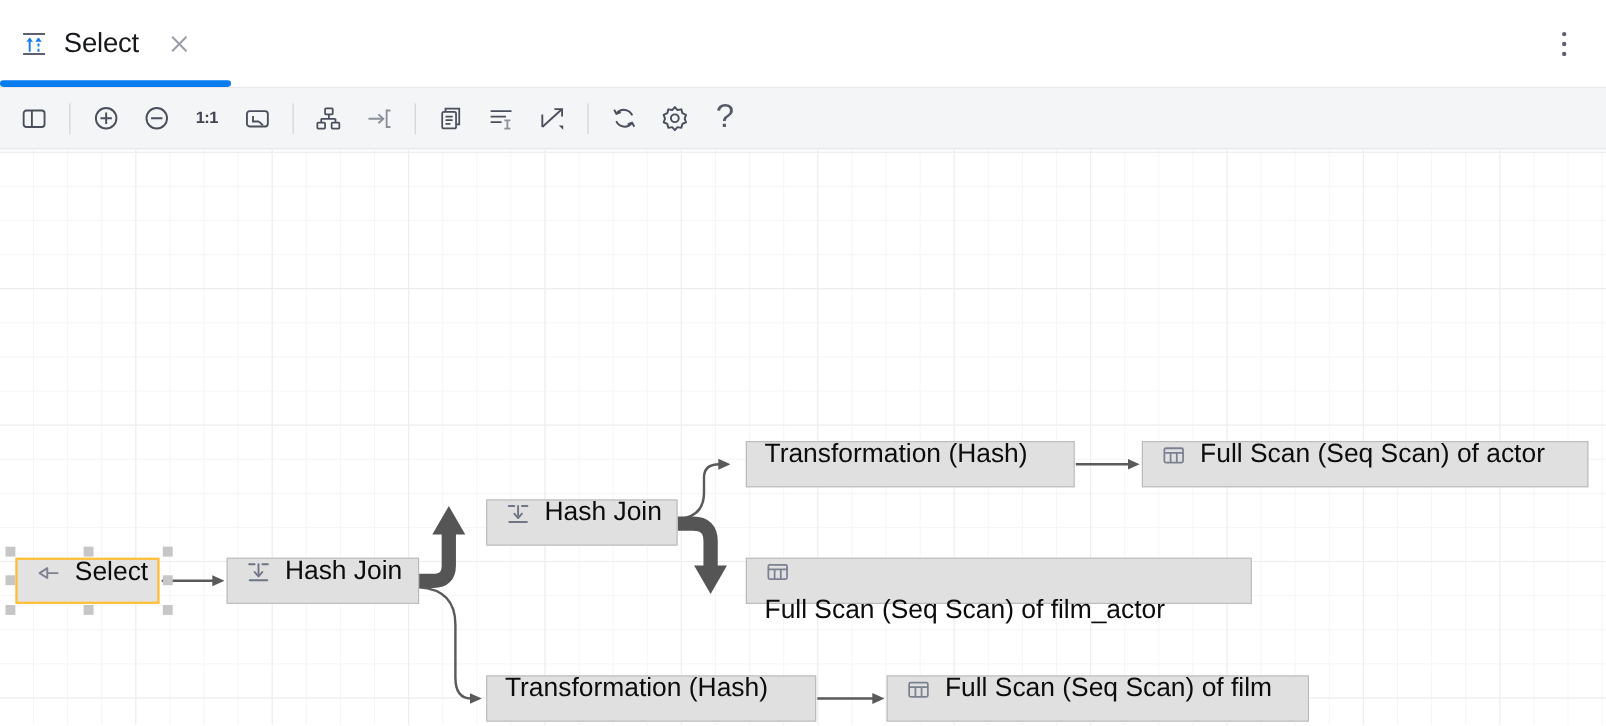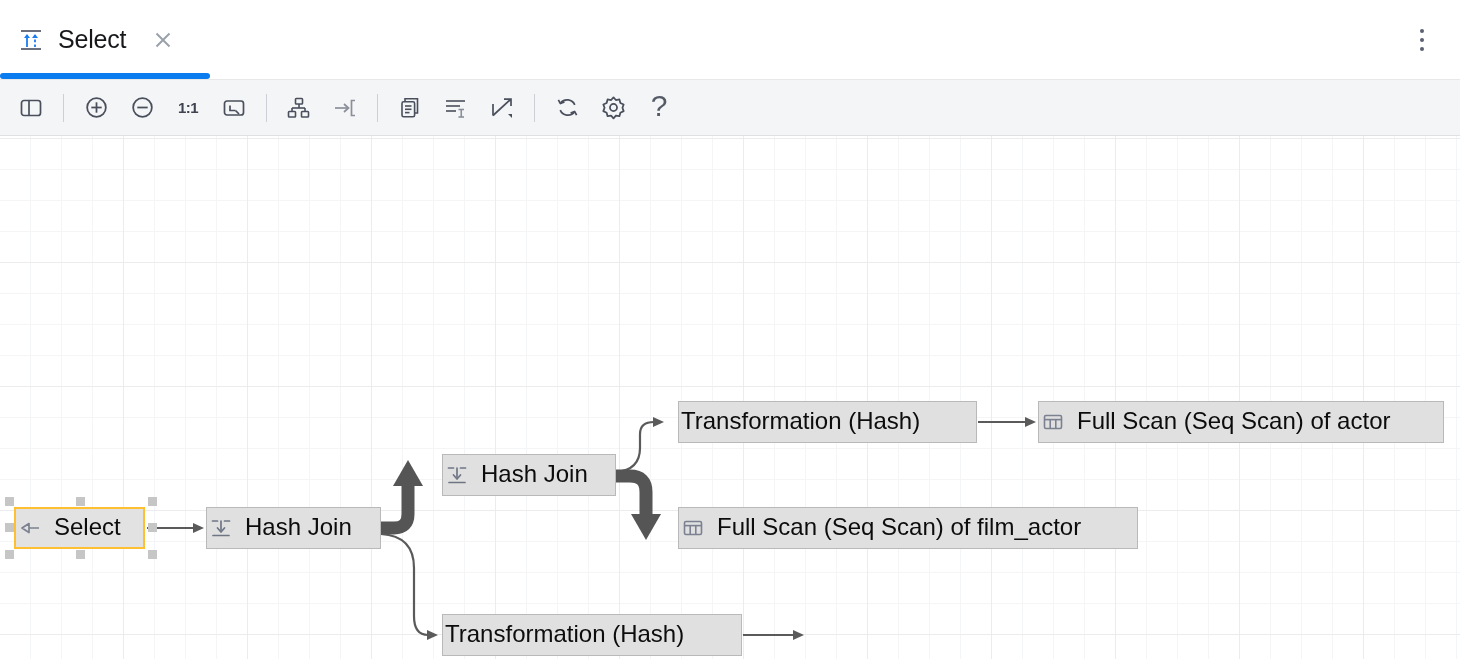--- a/index.html
+++ b/index.html
@@ -141,24 +141,23 @@
     position: absolute;
     left: 0; top: 0;
     width: 1460px; height: 523px;
     pointer-events: none;
   }
 
   
   .node {
     position: absolute;
     display: flex;
-    align-items: center;
     gap: 12px;
     height: 42px;
-    padding: 0 2px;
+    padding: 0 16px;
     background: #e0e0e0;
     border: 1px solid #b9b9b9;
     color: #0c0c0c;
     font-size: 24px;
     white-space: nowrap;
     cursor: pointer;
     box-sizing: border-box;
   }
   .node .nlabel { line-height: 1; position: relative; top: -1px; }
   .node .nicon { width: 24px; height: 24px; display: block; flex: 0 0 auto; }
@@ -407,30 +406,41 @@
       <svg viewBox="0 0 24 24" width="24" height="24" fill="none" stroke="#7b8190" stroke-width="1.6">
         <rect x="3.5" y="5.5" width="17" height="13" rx="1.4"></rect>
         <line x1="3.5" y1="9.6" x2="20.5" y2="9.6"></line>
         <line x1="9.2" y1="9.6" x2="9.2" y2="18.5"></line>
         <line x1="14.8" y1="9.6" x2="14.8" y2="18.5"></line>
       </svg>
     </span>
     <span class="nlabel">Full Scan (Seq Scan) of actor</span>
   </div>
 
-  <div class="node" style="left:678px; top:371px; width:460px;">
+  <div class="node" style="left:678px; top:371px; width:460px;flex-direction:column;">
     <span class="nicon">
       <svg viewBox="0 0 24 24" width="24" height="24" fill="none" stroke="#7b8190" stroke-width="1.6">
         <rect x="3.5" y="5.5" width="17" height="13" rx="1.4"></rect>
         <line x1="3.5" y1="9.6" x2="20.5" y2="9.6"></line>
         <line x1="9.2" y1="9.6" x2="9.2" y2="18.5"></line>
         <line x1="14.8" y1="9.6" x2="14.8" y2="18.5"></line>
       </svg>
     </span>
     <span class="nlabel">Full Scan (Seq Scan) of film_actor</span>
   </div>
 
   <div class="node" style="left:442px; top:478px; width:300px;">
     <span class="nlabel">Transformation (Hash)</span>
   </div>
 
+  <div class="node" style="left:806px; top:478px; width:384px;">
+    <span class="nicon">
+      <svg viewBox="0 0 24 24" width="24" height="24" fill="none" stroke="#7b8190" stroke-width="1.6">
+        <rect x="3.5" y="5.5" width="17" height="13" rx="1.4"></rect>
+        <line x1="3.5" y1="9.6" x2="20.5" y2="9.6"></line>
+        <line x1="9.2" y1="9.6" x2="9.2" y2="18.5"></line>
+        <line x1="14.8" y1="9.6" x2="14.8" y2="18.5"></line>
+      </svg>
+    </span>
+    <span class="nlabel">Full Scan (Seq Scan) of film</span>
+  </div>
 
 </div>
 
 </body></html>

